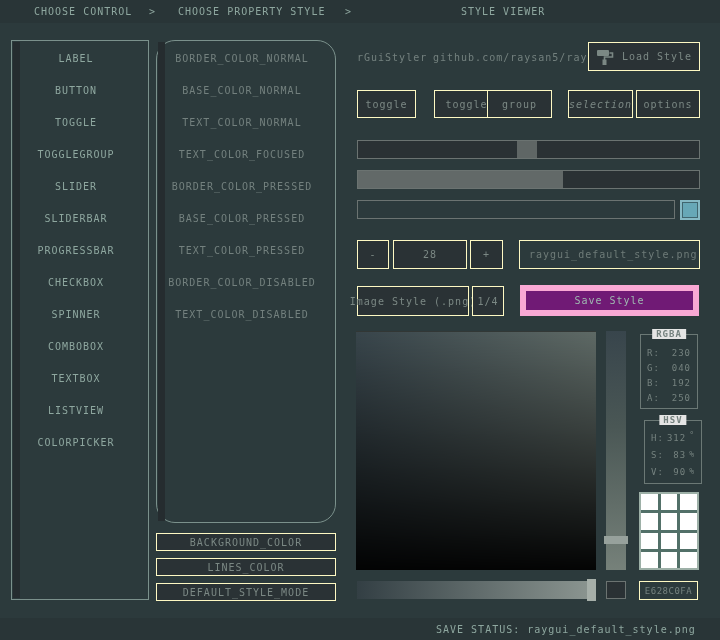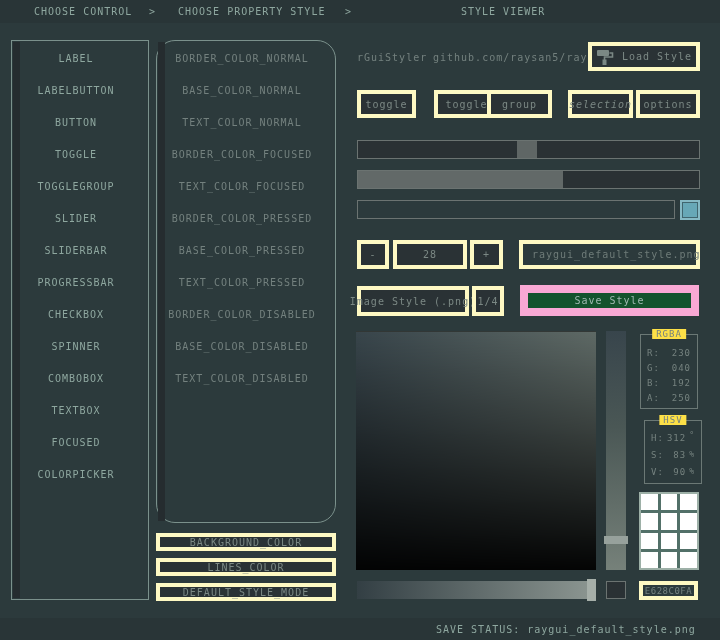--- a/index.html
+++ b/index.html
@@ -11,29 +11,29 @@
   }
   .abs{position:absolute;box-sizing:border-box;}
   .bar{background:#293537;}
   .txt{color:#8ea79f;font-size:10px;letter-spacing:1px;white-space:nowrap;}
   .txt-gray{color:#73807e;font-size:10px;letter-spacing:1px;white-space:nowrap;}
   .listbox{border:1px solid #7b918c;background:#2c3a3c;}
   .scrollstrip{position:absolute;left:1px;top:1px;bottom:1px;width:7px;background:#252c2f;}
   .list-items{position:absolute;left:8px;right:16px;top:1px;}
   .list-item{height:32px;display:flex;align-items:center;justify-content:center;cursor:pointer;}
   .btn{
-    background:#2a3235;border:4px solid #fef9c3;color:#7b8884;
+    background:#2a3235;border:1px solid #fef9c3;color:#7b8884;
     font-size:10px;letter-spacing:1px;display:flex;align-items:center;justify-content:center;
     cursor:pointer;white-space:nowrap;
   }
   .track{background:#2a3134;border:1px solid #6b7371;}
   .groupbox{border:1px solid #6b7875;}
   .groupbox .gb-title{
     position:absolute;top:-6px;left:50%;transform:translateX(-50%);
-    background:#fde047;padding:0 4px;color:#75827f;font-size:9px;letter-spacing:1px;
+    background:#e5e5e5;padding:0 4px;color:#75827f;font-size:9px;letter-spacing:1px;font-weight:bold;
   }
   .gb-row{display:flex;align-items:center;padding:0 6px;color:#75827f;font-size:9px;letter-spacing:1px;}
   .gb-row .v{margin-left:auto;}
   .gb-row .u{font-size:8px;margin-left:3px;margin-top:-4px;}
   .palette{
     display:grid;grid-template-columns:repeat(3,1fr);grid-template-rows:repeat(4,1fr);
     gap:3px;background:#527068;border:2px solid #9db0a7;padding:0px;
   }
   .palette div{background:#ffffff;cursor:pointer;}
 </style>
@@ -47,49 +47,46 @@
     <span class="abs txt" style="left:149px;top:6px;">&gt;</span>
     <span class="abs txt" style="left:178px;top:6px;">CHOOSE PROPERTY STYLE</span>
     <span class="abs txt" style="left:345px;top:6px;">&gt;</span>
     <span class="abs txt" style="left:461px;top:6px;">STYLE VIEWER</span>
   </div>
 
   <div class="abs listbox" style="left:11px;top:40px;width:138px;height:560px;">
     <div class="scrollstrip"></div>
     <div class="list-items">
       <div class="list-item txt">LABEL</div>
-      <div class="list-item txt">LABELBUTTON</div>
       <div class="list-item txt">BUTTON</div>
       <div class="list-item txt">TOGGLE</div>
       <div class="list-item txt">TOGGLEGROUP</div>
       <div class="list-item txt">SLIDER</div>
       <div class="list-item txt">SLIDERBAR</div>
       <div class="list-item txt">PROGRESSBAR</div>
       <div class="list-item txt">CHECKBOX</div>
       <div class="list-item txt">SPINNER</div>
       <div class="list-item txt">COMBOBOX</div>
       <div class="list-item txt">TEXTBOX</div>
-      <div class="list-item txt">FOCUSED</div>
+      <div class="list-item txt">LISTVIEW</div>
       <div class="list-item txt">COLORPICKER</div>
     </div>
   </div>
 
   <div class="abs listbox" style="left:156px;top:40px;width:180px;height:483px;border-radius:19px;">
     <div class="scrollstrip"></div>
     <div class="list-items">
       <div class="list-item txt-gray">BORDER_COLOR_NORMAL</div>
       <div class="list-item txt-gray">BASE_COLOR_NORMAL</div>
       <div class="list-item txt-gray">TEXT_COLOR_NORMAL</div>
-      <div class="list-item txt-gray">BORDER_COLOR_FOCUSED</div>
       <div class="list-item txt-gray">TEXT_COLOR_FOCUSED</div>
       <div class="list-item txt-gray">BORDER_COLOR_PRESSED</div>
       <div class="list-item txt-gray">BASE_COLOR_PRESSED</div>
       <div class="list-item txt-gray">TEXT_COLOR_PRESSED</div>
       <div class="list-item txt-gray">BORDER_COLOR_DISABLED</div>
-      <div class="list-item txt-gray">BASE_COLOR_DISABLED</div>
       <div class="list-item txt-gray">TEXT_COLOR_DISABLED</div>
     </div>
   </div>
 
   <div class="abs btn" style="left:156px;top:533px;width:180px;height:18px;">BACKGROUND_COLOR</div>
   <div class="abs btn" style="left:156px;top:558px;width:180px;height:18px;">LINES_COLOR</div>
   <div class="abs btn" style="left:156px;top:583px;width:180px;height:18px;">DEFAULT_STYLE_MODE</div>
 
   <span class="abs txt-gray" style="left:357px;top:52px;">rGuiStyler</span>
   <span class="abs txt-gray" style="left:433px;top:52px;">github.com/raysan5/raygui</span>
@@ -122,21 +119,21 @@
   <div class="abs" style="left:357px;top:200px;width:318px;height:19px;background:#2c3a3c;border:1px solid #6b7371;"></div>
   <div class="abs" style="left:680px;top:200px;width:20px;height:20px;background:#67a8b7;border:2px solid #86bac5;box-shadow:inset 0 0 0 1px rgba(32,48,52,.55);"></div>
 
   <div class="abs btn" style="left:357px;top:240px;width:32px;height:29px;">-</div>
   <div class="abs btn" style="left:393px;top:240px;width:74px;height:29px;">28</div>
   <div class="abs btn" style="left:470px;top:240px;width:33px;height:29px;">+</div>
   <div class="abs btn" style="left:519px;top:240px;width:181px;height:29px;justify-content:flex-start;padding-left:9px;background:#2c3a3c;color:#6e7b78;">raygui_default_style.png</div>
 
   <div class="abs btn" style="left:357px;top:286px;width:112px;height:30px;">Image Style (.png)</div>
   <div class="abs btn" style="left:472px;top:286px;width:32px;height:30px;">1/4</div>
-  <div class="abs btn" style="left:520px;top:285px;width:179px;height:31px;border:8px solid #f9a8d4;color:#9fb9b1;background:#14532d;">Save Style</div>
+  <div class="abs btn" style="left:520px;top:285px;width:179px;height:31px;border:6px solid #f9a8d4;color:#9fb9b1;background:#701a75;">Save Style</div>
 
   <div class="abs" style="left:356px;top:331px;width:240px;height:239px;
        background:linear-gradient(to bottom, rgba(0,0,0,0) 0%, rgba(0,0,0,0.96) 100%),
                   linear-gradient(to right, #38454b 0%, #5e6965 100%);
        border-top:1px solid rgba(140,155,150,.35);"></div>
 
   <div class="abs" style="left:606px;top:331px;width:20px;height:239px;
        background:linear-gradient(to bottom, #38454c 0%, #4a5755 40%, #616d68 72%, #76817a 100%);">
     <div class="abs" style="left:-2px;top:205px;width:24px;height:8px;background:#97a19c;"></div>
   </div>

